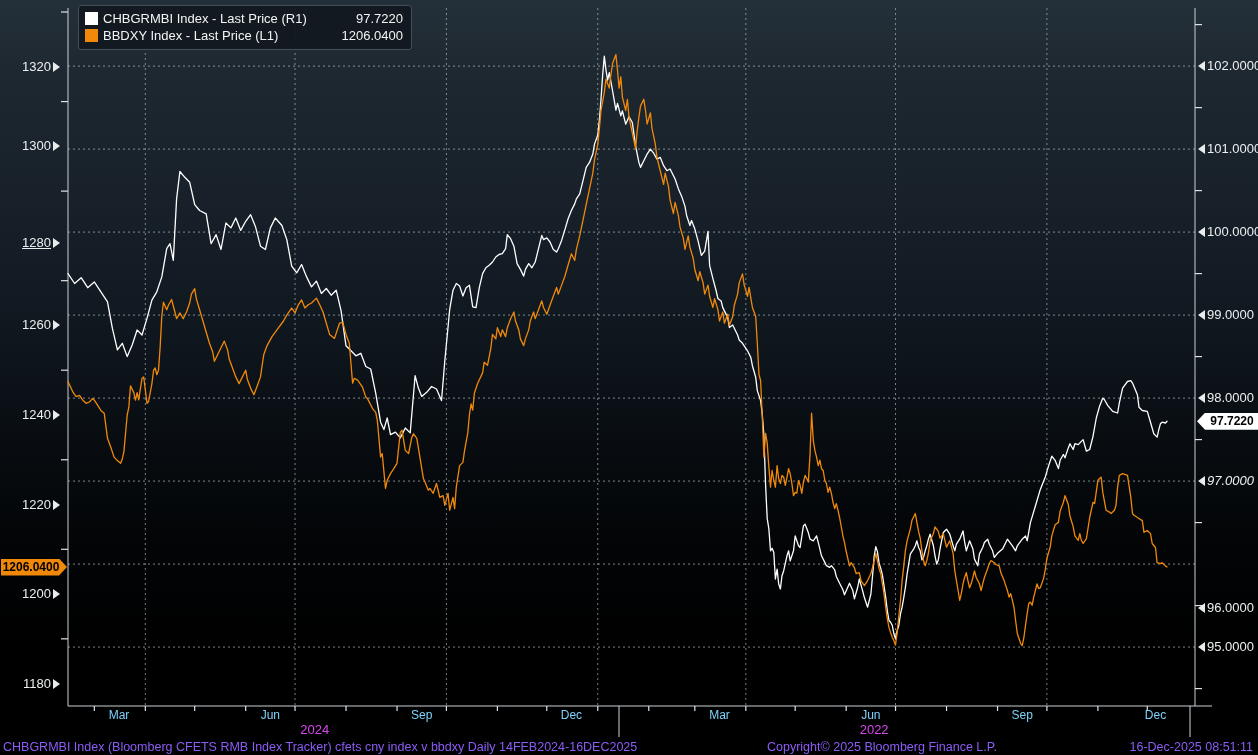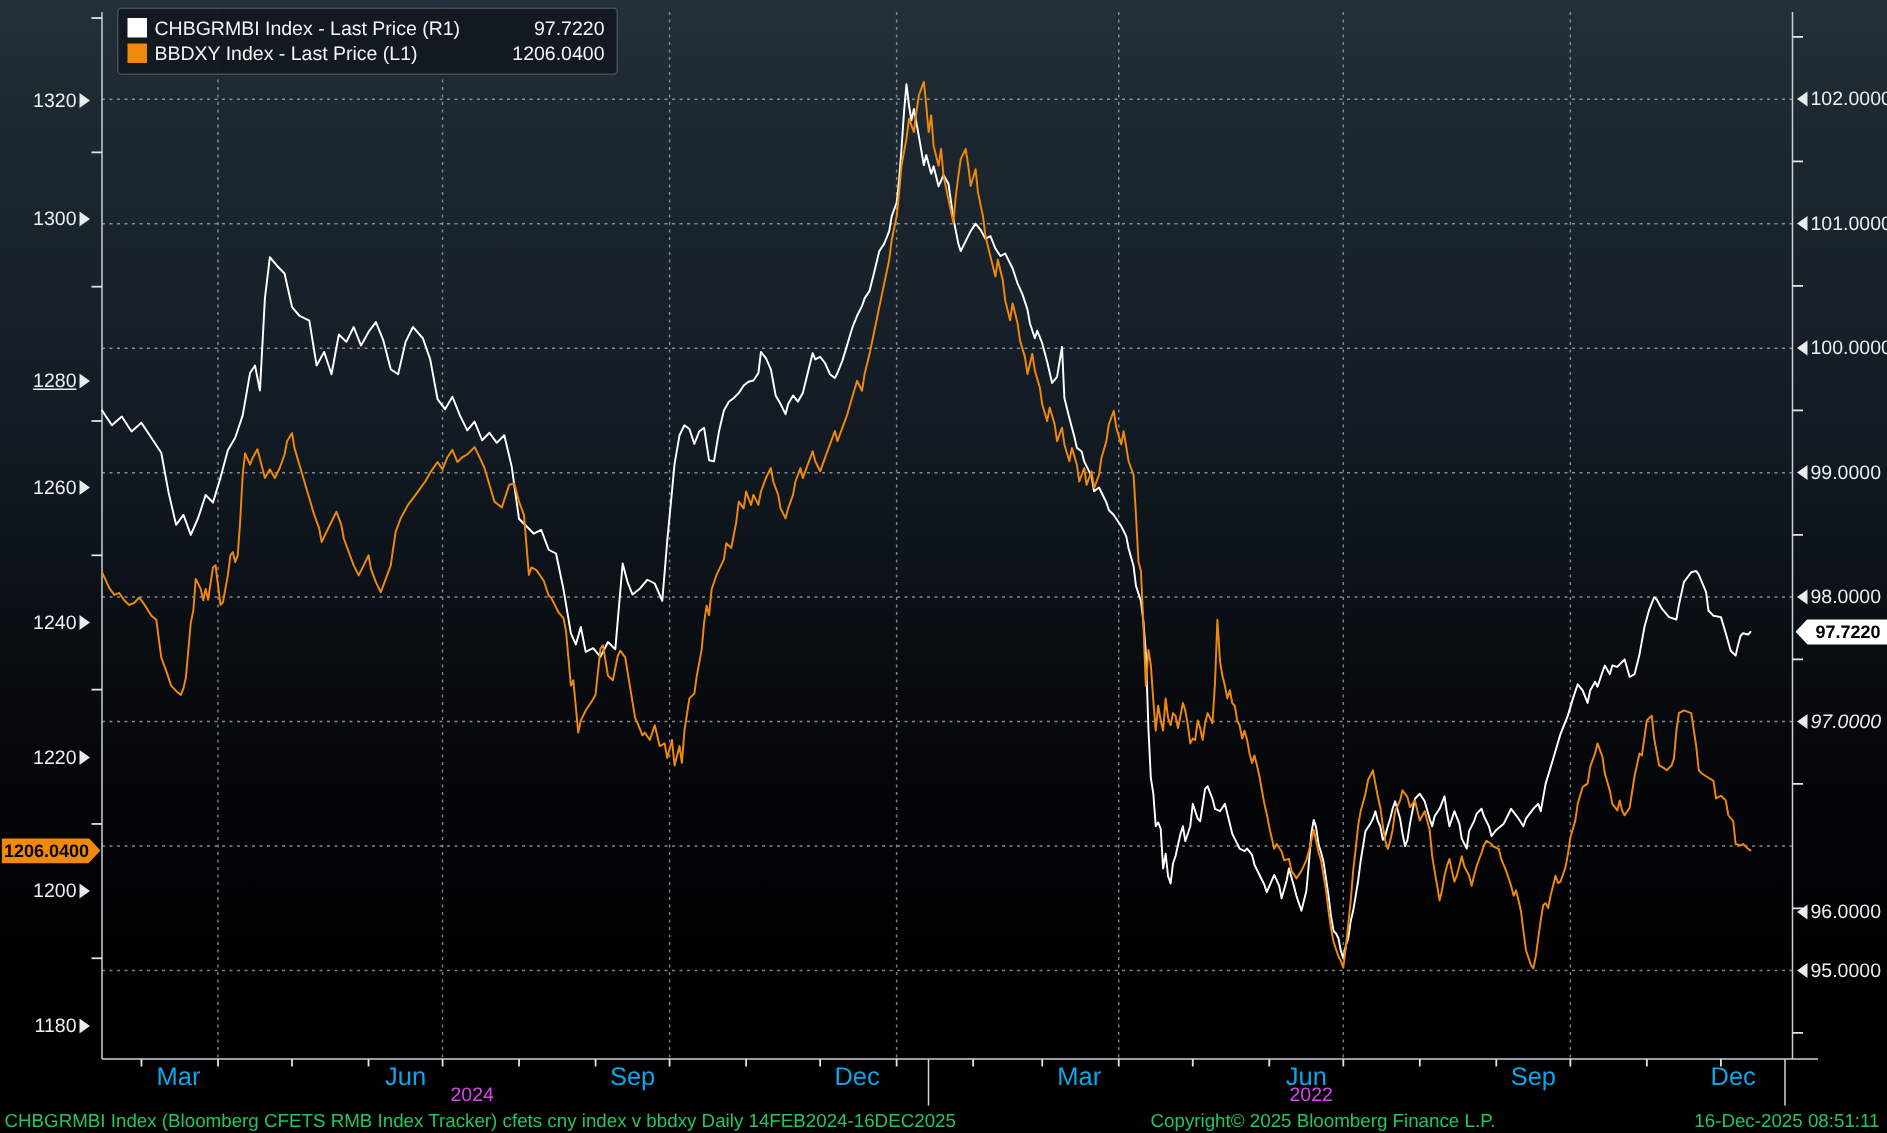--- a/index.html
+++ b/index.html
@@ -6,35 +6,35 @@
   #app{position:relative;width:1258px;height:755px;background:#000;overflow:hidden;
        font-family:"Liberation Sans","DejaVu Sans",sans-serif;}
   #plot-bg{position:absolute;left:0;top:0;width:1258px;height:706px;
     background:linear-gradient(180deg,#243039 0%,#1e2831 10%,#18212a 28%,#101820 45%,#090e13 60%,#030507 76%,#000 92%);}
   #chart-svg{position:absolute;left:0;top:0;}
   .ylabel{position:absolute;height:14px;line-height:14px;font-size:13px;color:#eceff0;white-space:nowrap;}
   .ylabel.left{left:0;width:60px;text-align:right;}
   .ylabel.right{left:1198px;text-align:left;}
   .tri-r{display:inline-block;width:0;height:0;border-left:7px solid #e9ecec;border-top:5px solid transparent;border-bottom:5px solid transparent;margin-left:2px;vertical-align:-1px;}
   .tri-l{display:inline-block;width:0;height:0;border-right:7px solid #e9ecec;border-top:5px solid transparent;border-bottom:5px solid transparent;margin-right:2px;vertical-align:-1px;}
-  .xlabel{position:absolute;width:60px;text-align:center;font-size:17px;color:#0ea5e9;}
+  .xlabel{position:absolute;width:60px;text-align:center;font-size:12px;color:#7dd3fc;}
   .yearlabel{position:absolute;width:60px;text-align:center;font-size:13px;color:#d946ef;}
   #legend{position:absolute;left:78px;top:5px;width:334px;background:rgba(18,24,30,0.92);
     border:1px solid #434f58;border-radius:3px;padding:4px 8px 5px 6px;box-sizing:border-box;z-index:5;}
   .legend-row{display:flex;align-items:center;height:17px;font-size:13px;color:#f2f4f5;white-space:nowrap;}
   .swatch{width:13px;height:13px;margin-right:5px;flex:0 0 auto;}
   .legend-value{margin-left:auto;text-align:right;}
   .badge{position:absolute;height:17px;line-height:17px;font-size:12px;font-weight:bold;color:#000;
     text-align:center;white-space:nowrap;z-index:4;}
   #badge-orange{left:1px;width:66px;background:#f0890a;
     clip-path:polygon(0 0,calc(100% - 8px) 0,100% 50%,calc(100% - 8px) 100%,0 100%);padding-right:6px;box-sizing:border-box;}
   #badge-white{left:1197px;width:62px;background:#fff;
     clip-path:polygon(0 50%,8px 0,100% 0,100% 100%,8px 100%);padding-left:8px;box-sizing:border-box;}
   #footer{position:absolute;left:0;top:738px;width:1258px;height:17px;background:#000;
-    font-size:12.5px;color:#22c55e;}
+    font-size:12.5px;color:#8b5cf6;}
   #footer-left{position:absolute;left:3px;top:2px;white-space:nowrap;}
   #footer-center{position:absolute;left:767px;top:2px;white-space:nowrap;}
   #footer-right{position:absolute;right:5px;top:2px;white-space:nowrap;}
 </style>
 </head>
 <body>
 
 <div id="app">
   <div id="plot-bg"></div>
 
@@ -99,21 +99,21 @@
       <line x1="619" y1="706" x2="619" y2="737" stroke="#cfd5d8" stroke-width="1"></line>
       <line x1="1190" y1="706" x2="1190" y2="737" stroke="#cfd5d8" stroke-width="1"></line>
       <polyline points="68.0,273.6 74.6,283.5 81.2,277.7 87.7,287.7 94.3,281.9 100.9,291.8 107.5,301.8 112.4,328.4 117.4,349.9 122.3,343.3 127.2,356.6 132.2,345.0 137.1,330.0 142.0,335.0 147.0,318.4 151.9,300.1 156.8,291.8 161.8,276.9 166.7,248.7 170.0,243.7 173.3,260.3 176.6,198.9 179.9,171.5 184.8,177.3 189.7,182.3 194.7,204.7 199.6,210.5 206.2,213.8 211.1,243.7 216.1,234.6 221.0,249.5 225.9,223.0 230.9,227.9 235.8,218.0 240.7,230.4 245.7,221.3 250.6,214.7 255.6,227.1 260.5,246.2 265.4,249.5 270.4,227.9 275.3,218.0 281.9,225.5 286.8,239.6 291.7,266.1 296.7,272.8 301.6,264.5 306.6,276.9 311.5,286.9 316.4,281.1 321.4,293.5 326.3,288.5 331.2,295.2 336.2,290.2 341.1,310.9 346.0,345.8 351.0,350.8 355.9,355.8 360.8,353.3 365.8,366.5 370.7,369.0 375.7,393.1 380.6,422.2 383.9,429.6 387.2,418.0 390.5,434.6 395.4,432.1 400.3,437.9 405.3,428.0 410.2,432.9 415.1,375.7 418.4,388.1 421.7,396.4 426.7,392.3 431.6,386.5 436.5,389.0 441.5,400.6 443.1,381.5 444.8,360.7 448.0,327.5 449.7,309.3 453.0,290.2 456.3,283.5 459.6,286.0 462.9,296.0 466.1,287.7 469.4,285.2 472.7,306.8 476.0,307.6 479.3,287.7 482.6,273.6 485.9,267.8 489.2,265.3 492.5,262.0 495.8,257.0 499.0,254.5 502.3,253.7 505.6,248.7 507.3,234.6 510.6,238.7 513.9,246.2 517.1,263.6 520.4,269.4 523.7,276.1 525.4,269.4 528.7,263.6 531.9,267.8 535.2,262.0 538.5,248.7 541.8,235.4 543.5,239.6 546.8,237.9 550.0,242.0 553.3,249.5 556.6,252.0 558.3,248.7 561.6,240.4 564.9,229.6 568.1,218.8 571.4,210.5 574.7,203.9 576.4,198.9 579.7,193.9 583.0,180.6 586.2,167.4 589.5,162.4 592.8,154.1 594.5,144.1 597.8,135.0 599.4,120.0 601.0,99.3 602.7,74.4 604.3,56.1 606.0,70.2 607.6,80.2 609.3,72.7 612.6,91.0 615.9,110.1 617.5,103.4 620.8,115.9 622.4,110.9 625.7,124.2 629.0,116.7 632.3,122.5 635.6,145.8 638.9,162.4 640.5,167.4 643.8,160.7 647.1,154.1 650.4,149.1 653.7,153.2 657.0,159.1 660.3,157.4 663.6,165.7 666.9,170.7 670.1,169.0 675.1,179.0 678.4,188.9 681.7,196.4 685.0,206.4 686.6,215.5 689.9,225.5 691.5,220.5 694.8,228.8 698.1,241.2 701.4,255.3 704.7,251.2 708.0,231.3 709.6,265.3 712.9,278.6 716.2,291.0 717.9,298.5 721.1,301.0 722.8,307.6 727.7,317.6 729.4,327.5 732.7,325.0 737.6,335.0 739.2,340.0 742.5,343.3 747.5,350.8 750.8,357.4 752.4,365.7 755.7,377.3 757.3,390.6 760.6,400.6 762.3,414.7 763.9,435.4 765.6,485.2 767.2,518.4 768.9,529.2 770.5,550.8 772.1,548.3 773.8,552.5 775.4,579.0 777.1,569.1 778.7,584.0 780.4,589.0 782.0,575.7 783.7,570.7 787.0,555.8 788.6,550.8 790.2,560.8 793.5,550.8 795.2,535.9 798.5,545.8 800.1,547.5 803.4,525.9 805.1,524.2 808.3,532.5 810.0,539.2 813.3,540.8 816.6,535.9 819.9,549.1 821.5,555.8 824.8,562.4 826.4,565.7 829.7,567.4 831.4,565.7 834.7,569.9 836.3,576.5 839.6,583.2 842.9,589.8 844.5,594.8 849.5,583.2 852.8,590.6 854.4,598.9 857.7,587.3 859.3,579.0 862.6,590.6 864.3,597.3 867.6,607.2 870.9,594.0 872.5,576.5 874.2,555.8 875.8,546.6 877.4,551.6 879.1,563.2 880.7,568.2 882.4,574.9 885.7,597.3 887.3,610.6 889.0,620.5 890.6,622.2 892.3,625.5 893.9,633.8 895.5,638.8 897.2,630.5 898.8,625.5 900.5,613.9 902.1,607.2 903.8,597.3 905.4,587.3 907.1,574.0 908.7,564.1 910.3,554.1 913.6,549.1 915.3,545.8 916.9,540.8 918.6,547.5 920.2,550.8 921.9,559.9 923.5,557.4 925.2,550.8 926.8,545.8 928.4,539.2 930.1,534.2 933.4,545.8 935.0,555.8 936.7,564.1 938.3,559.9 940.0,549.1 941.6,540.8 943.3,532.5 946.5,529.2 949.8,534.2 953.1,545.8 954.8,550.8 956.4,544.2 959.7,539.2 963.0,530.9 964.6,541.7 966.3,550.8 969.6,540.8 972.9,549.1 974.5,559.1 977.8,565.7 979.4,554.1 982.7,547.5 984.4,542.5 987.7,539.2 989.3,544.2 992.6,550.8 994.3,557.4 997.5,553.3 1002.5,549.1 1005.8,542.5 1007.4,539.2 1012.4,545.8 1015.6,550.8 1017.3,545.8 1022.2,539.2 1025.5,535.9 1027.2,540.8 1030.4,522.6 1035.4,506.0 1040.3,489.4 1045.3,476.9 1048.5,466.1 1051.8,456.2 1055.1,460.3 1058.4,468.6 1060.1,460.3 1063.4,454.5 1065.0,457.8 1068.3,447.9 1069.9,443.7 1073.2,449.5 1074.9,443.7 1078.2,444.6 1083.1,439.6 1086.4,451.2 1089.7,449.5 1093.0,436.3 1096.3,418.0 1099.5,406.4 1102.8,398.1 1104.5,399.7 1107.8,405.6 1112.7,411.4 1117.6,413.0 1119.3,403.1 1122.6,388.1 1127.5,381.5 1130.8,380.7 1132.5,383.1 1137.4,394.8 1139.0,407.2 1142.3,410.5 1147.3,411.4 1150.5,422.2 1153.8,433.8 1157.1,437.1 1158.8,429.6 1160.4,423.8 1162.1,422.2 1165.4,423.0 1167.0,421.3" fill="none" stroke="#ffffff" stroke-width="1.3" stroke-linejoin="round" stroke-linecap="round"></polyline>
       <polyline points="68.0,381.4 72.9,392.1 76.2,396.6 79.5,395.3 82.8,400.2 86.1,403.3 89.4,402.0 92.7,398.4 94.3,400.2 97.6,405.1 100.9,410.5 104.2,413.2 107.5,438.3 110.8,447.2 114.1,457.1 117.4,460.6 120.6,463.3 122.3,458.9 123.9,451.7 127.2,415.0 128.9,406.9 130.5,385.9 133.8,392.6 135.5,400.2 137.1,392.6 138.7,399.8 142.0,378.3 143.7,376.9 147.0,403.3 148.6,401.5 151.9,383.6 153.6,370.2 155.2,368.0 156.8,374.7 158.5,370.2 160.1,347.8 161.8,316.5 163.4,302.2 166.7,309.8 168.4,305.3 171.6,299.5 174.9,312.0 176.6,318.7 179.9,312.9 183.2,318.7 186.5,312.0 189.7,303.0 191.4,294.1 194.7,288.7 196.3,298.6 199.6,309.8 202.9,321.0 206.2,332.2 209.5,343.3 212.8,352.3 214.4,361.3 217.7,354.5 221.0,347.8 224.3,341.1 227.6,350.1 229.2,359.0 232.5,368.0 235.8,376.9 239.1,383.6 242.4,376.9 245.7,370.2 247.3,379.2 250.6,388.1 253.9,394.8 257.2,385.9 260.5,376.9 262.1,365.7 263.8,354.5 267.1,345.6 272.0,336.6 275.3,332.2 278.6,327.7 283.5,321.0 286.8,315.1 291.7,308.0 295.0,312.9 298.3,304.8 301.6,299.9 304.9,308.0 308.2,304.8 311.5,303.0 316.4,298.1 319.7,304.8 323.0,312.0 326.3,323.2 329.6,334.4 334.5,338.4 339.5,323.2 342.8,322.3 346.0,334.4 349.3,343.3 352.6,383.2 354.3,378.3 357.6,380.1 362.5,387.2 365.8,397.1 367.4,398.4 372.4,408.3 375.7,412.3 377.3,420.4 380.6,457.1 382.2,453.5 385.5,488.4 387.2,480.3 390.5,473.6 393.8,468.7 397.0,463.3 400.3,432.4 402.0,430.2 405.3,450.4 408.6,453.5 411.8,437.4 413.5,433.8 416.8,438.3 420.1,458.4 423.4,478.6 425.0,482.1 428.3,490.2 429.9,488.4 433.2,493.3 436.5,483.5 439.8,497.4 443.1,495.6 444.8,505.4 448.0,493.3 449.7,510.3 453.0,497.4 454.6,508.6 456.3,487.1 459.6,465.6 462.9,462.4 464.5,450.8 467.8,432.9 469.4,415.0 471.1,403.8 472.7,410.1 474.4,393.0 477.7,383.2 482.6,372.9 484.2,362.1 487.5,365.3 490.8,348.3 492.5,334.4 495.8,338.9 497.4,327.7 500.7,336.6 502.3,329.9 505.6,336.6 507.3,327.7 510.6,318.7 513.9,312.0 515.5,321.0 518.8,329.9 520.4,338.9 523.7,345.6 525.4,338.9 528.7,329.9 530.3,321.0 533.6,312.0 535.2,318.7 538.5,309.8 541.8,300.8 543.5,307.5 546.8,314.2 550.0,305.3 553.3,296.3 556.6,287.4 558.3,294.1 561.6,285.1 564.9,276.2 568.1,265.0 571.4,253.8 574.7,260.5 576.4,249.3 579.7,235.9 583.0,220.2 586.2,204.6 589.5,188.9 592.8,173.2 594.5,159.8 597.8,144.1 599.4,128.4 601.0,110.5 604.3,92.6 606.0,79.2 609.3,88.1 610.9,74.7 612.6,63.5 615.9,54.6 617.5,70.2 619.1,88.1 620.8,76.9 622.4,97.1 625.7,110.5 627.4,99.3 629.0,117.2 632.3,132.9 635.6,148.6 637.2,130.7 638.9,117.2 640.5,106.1 643.8,99.3 645.5,110.5 647.1,124.0 650.4,112.8 652.0,128.4 655.3,144.1 657.0,157.5 660.3,171.0 663.6,184.4 665.2,173.2 668.5,186.6 670.1,200.1 673.4,213.5 675.1,202.3 678.4,215.7 680.0,226.9 683.3,238.1 685.0,249.3 688.2,235.9 689.9,247.1 693.2,258.3 694.8,269.5 698.1,280.7 699.8,271.7 703.1,282.9 704.7,294.1 708.0,285.1 709.6,296.3 712.9,307.5 714.6,298.6 717.9,309.8 719.5,321.0 722.8,312.0 724.4,323.2 727.7,314.2 729.4,325.4 732.7,316.5 734.3,305.3 737.6,294.1 739.2,282.9 742.5,273.9 744.2,285.1 747.5,296.3 749.1,287.4 752.4,307.5 755.7,316.5 757.3,343.3 759.0,374.7 760.6,380.5 762.3,417.2 763.9,457.1 765.6,433.3 767.2,443.2 768.9,467.4 770.5,487.1 772.1,470.5 773.8,480.3 775.4,487.1 777.1,465.6 778.7,478.6 780.4,483.5 782.0,475.4 783.7,477.2 785.3,485.3 787.0,477.2 788.6,468.7 790.2,473.6 791.9,483.5 793.5,495.6 795.2,492.4 796.8,493.3 798.5,480.3 800.1,485.3 801.8,493.3 803.4,482.1 805.1,475.4 806.7,478.6 808.3,482.1 810.0,455.3 811.6,413.2 813.3,440.5 814.9,450.4 816.6,457.1 818.2,465.6 819.9,460.2 821.5,468.7 823.2,470.5 824.8,480.3 826.4,483.5 828.1,492.4 829.7,487.1 831.4,493.3 833.0,502.3 834.7,508.6 836.3,503.6 838.0,510.3 839.6,517.5 842.9,535.9 844.5,542.6 846.2,551.5 849.5,565.9 851.1,562.7 854.4,567.7 856.1,573.5 859.3,572.6 861.0,580.6 864.3,585.6 867.6,580.6 870.9,573.5 872.5,567.7 874.2,560.5 875.8,553.3 877.4,560.5 879.1,568.5 880.7,573.5 882.4,583.8 884.0,593.6 885.7,607.5 887.3,618.7 889.0,627.6 890.6,632.6 892.3,637.5 893.9,640.6 895.5,645.1 897.2,631.7 898.8,616.5 900.5,600.3 902.1,580.6 903.8,565.9 905.4,550.6 907.1,540.8 910.3,529.1 912.0,520.2 915.3,513.5 916.9,522.4 918.6,531.4 920.2,538.1 921.9,550.6 923.5,560.5 925.2,565.9 926.8,560.5 928.4,553.3 930.1,540.8 933.4,533.6 935.0,526.9 938.3,531.4 940.0,538.1 943.3,533.6 944.9,540.3 946.5,547.1 949.8,540.8 953.1,553.3 954.8,570.8 956.4,580.6 958.1,590.5 959.7,600.3 961.3,593.6 963.0,583.8 964.6,577.5 966.3,572.6 967.9,580.6 969.6,587.8 971.2,583.8 972.9,577.5 974.5,570.8 976.2,577.5 979.4,583.8 981.1,590.5 982.7,583.8 984.4,577.5 987.7,568.5 989.3,563.6 991.0,560.5 994.3,562.7 995.9,564.5 999.2,565.9 1000.8,572.6 1004.1,580.6 1007.4,590.5 1009.1,597.2 1010.7,593.6 1012.4,600.3 1014.0,607.5 1015.6,620.5 1017.3,633.5 1020.6,643.3 1022.2,645.6 1023.9,637.5 1025.5,625.4 1027.2,613.3 1028.8,603.5 1030.4,602.1 1032.1,605.3 1033.7,597.2 1035.4,590.5 1037.0,583.8 1038.7,588.7 1040.3,587.8 1043.6,578.4 1045.3,569.4 1046.9,558.3 1050.2,547.1 1051.8,535.9 1055.1,524.7 1058.4,522.4 1060.1,511.2 1063.4,502.3 1065.0,495.6 1068.3,504.5 1069.9,515.7 1073.2,526.9 1074.9,535.9 1078.2,540.3 1079.8,533.6 1081.4,540.3 1083.1,543.5 1086.4,538.6 1089.7,517.5 1093.0,502.3 1094.6,503.6 1097.9,480.3 1099.5,478.6 1101.2,477.2 1102.8,492.4 1106.1,510.3 1109.4,512.1 1111.1,513.5 1114.4,510.3 1116.0,505.4 1117.6,487.1 1119.3,475.4 1122.6,473.6 1127.5,475.4 1130.8,497.4 1132.5,513.5 1134.1,515.3 1137.4,517.5 1142.3,520.6 1144.0,532.3 1147.3,530.5 1150.5,533.6 1152.2,543.5 1155.5,547.5 1157.1,562.7 1160.4,563.6 1162.1,562.7 1165.4,565.9 1167.0,567.0" fill="none" stroke="#f0890a" stroke-width="1.3" stroke-linejoin="round" stroke-linecap="round"></polyline>
       <rect x="68" y="8" width="1127" height="698" fill="transparent" cursor="crosshair"></rect>
     </svg>
 
   <div id="left-axis">
       <div class="ylabel left" style="top: 49.8018px; margin-top: 10px;">1320<span class="tri-r"></span></div>
       <div class="ylabel left" style="top: 139.346px;">1300<span class="tri-r"></span></div>
-      <div class="ylabel left" style="top: 247px; text-decoration: underline;">1280<span class="tri-r"></span></div>
+      <div class="ylabel left" style="top: 236px; text-decoration: underline;">1280<span class="tri-r"></span></div>
       <div class="ylabel left" style="top: 318.436px;">1260<span class="tri-r"></span></div>
       <div class="ylabel left" style="top: 407.98px;">1240<span class="tri-r"></span></div>
       <div class="ylabel left" style="top: 497.525px;">1220<span class="tri-r"></span></div>
       <div class="ylabel left" style="top: 587.069px;">1200<span class="tri-r"></span></div>
       <div class="ylabel left" style="top: 676.614px;">1180<span class="tri-r"></span></div>
     </div>
   <div id="right-axis">
       <div class="ylabel right" style="top: 59.0975px;"><span class="tri-l"></span>102.0000</div>
       <div class="ylabel right" style="top: 142.094px;"><span class="tri-l"></span>101.0000</div>
       <div class="ylabel right" style="top: 225.09px;"><span class="tri-l"></span>100.0000</div>

